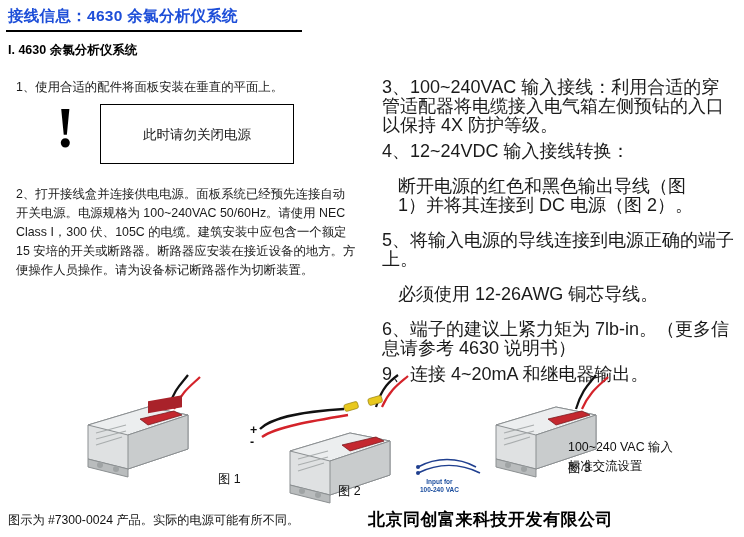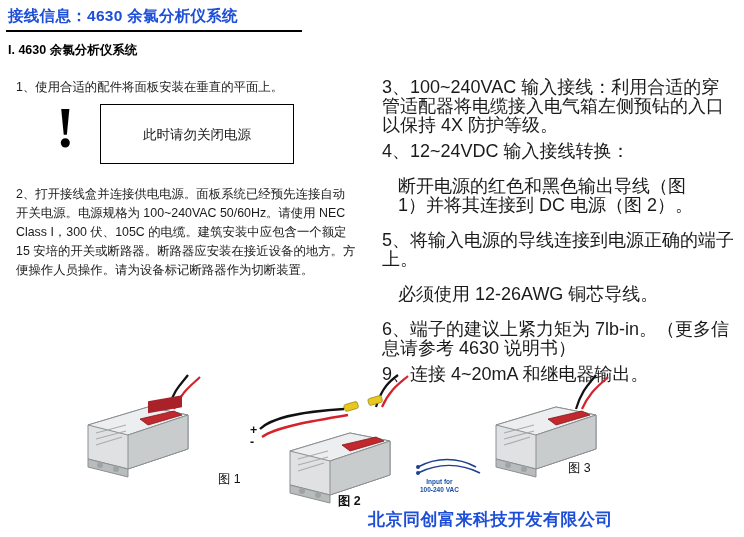--- a/index.html
+++ b/index.html
@@ -126,21 +126,21 @@
     top: 512px;
     font-size: 12.2px;
     color: #111;
   }
   .watermark {
     position: absolute;
     left: 368px;
     top: 508px;
     font-size: 17px;
     font-weight: bold;
-    color: #1d4ed8;
+    color: #000000;
     letter-spacing: 0.5px;
     white-space: nowrap;
   }
   .fig3-lines {
     position: absolute;
     left: 568px;
     top: 438px;
     font-size: 12.4px;
     line-height: 19px;
     color: #111;
@@ -243,21 +243,21 @@
           <line x1="50" y1="92" x2="80" y2="84" stroke="#a9adae" stroke-width="1.2"></line>
           <line x1="50" y1="98" x2="76" y2="90" stroke="#a9adae" stroke-width="1.2"></line>
           <polygon points="42,112 82,122 82,130 42,120" fill="#b9bcbd" stroke="#8b8f91" stroke-width="1"></polygon>
           <circle cx="54" cy="118" r="3" fill="#9fa3a4"></circle>
           <circle cx="70" cy="122" r="3" fill="#9fa3a4"></circle>
         </g>
       </svg>
     </div>
     <div class="fig-caption" style="left:250px; top:68px; font-weight:bold;">+</div>
     <div class="fig-caption" style="left:250px; top:80px; font-weight:bold;">-</div>
-    <div class="fig-caption" style="left:338px; top:138px;font-weight:bold;">图 2</div>
+    <div class="fig-caption" style="left:338px; top:128px;">图 2</div>
 
     <div class="device" style="left:478px; top:18px;">
       <svg width="170" height="130" viewBox="0 0 170 130">
         <path d="M98 36 C 104 16, 112 10, 118 2" stroke="#111" stroke-width="2.2" fill="none"></path>
         <path d="M104 36 C 112 18, 122 12, 130 4" stroke="#d4232a" stroke-width="2.2" fill="none"></path>
         <g>
           <polygon points="18,52 78,34 118,42 118,76 58,96 18,86" fill="#dfe1e2" stroke="#8b8f91" stroke-width="1"></polygon>
           <polygon points="18,52 78,34 118,42 58,62" fill="#eceeef" stroke="#8b8f91" stroke-width="1"></polygon>
           <polygon points="58,62 118,42 118,76 58,96" fill="#c9cccd" stroke="#8b8f91" stroke-width="1"></polygon>
           <polygon points="70,46 104,38 112,42 78,52" fill="#c4282f" stroke="#7a1b20" stroke-width="0.8"></polygon>
@@ -280,16 +280,21 @@
         <circle cx="8" cy="22" r="2" fill="#1f3f8f"></circle>
       </svg>
     </div>
   </div>
 
   <div class="fig3-small">
     <div>Input for</div>
     <div>100-240 VAC</div>
   </div>
 
-
+  <div class="fig3-lines">
+    <div>100~240 VAC 输入</div>
+    <div>标准交流设置</div>
+  </div>
+
+  <div class="footnote">图示为 #7300-0024 产品。实际的电源可能有所不同。</div>
   <div class="watermark">北京同创富来科技开发有限公司</div>
 
 </div>
 
 </body></html>

